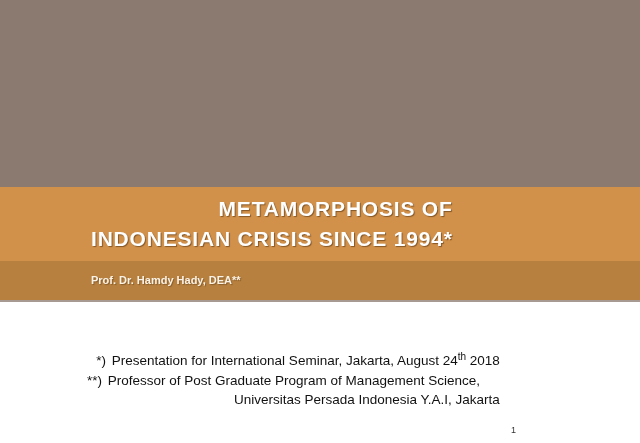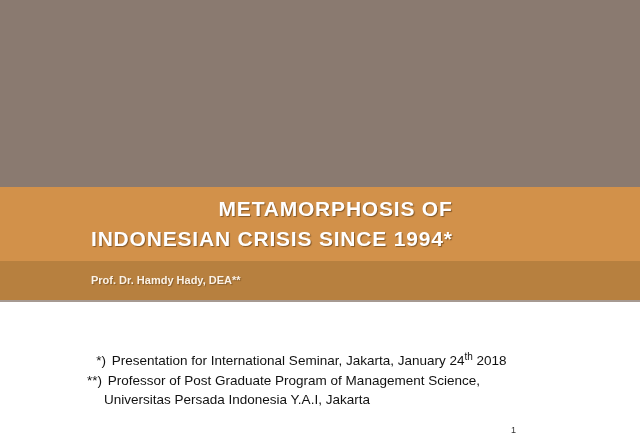--- a/index.html
+++ b/index.html
@@ -23,21 +23,21 @@
       position: absolute; left: 91px; top: 270px; margin: 0;
       color: #fbf2e6; font-weight: bold; font-size: 11px; line-height: 20px;
       text-shadow: 1px 1px 1px rgba(70,40,10,0.4);
     }
     .notes {
       position: absolute; left: 80px; top: 351px;
       color: #111111; font-size: 13.5px; line-height: 19.5px;
     }
     .note { white-space: nowrap; }
     .note .mark { display: inline-block; width: 22px; text-align: right; margin-right: 2px; }
-    .note.indent { padding-left: 24px; }
+    .note.indent { padding-left: 24px; text-align: right; }
     .note.first .mark { width: 26px; }
     sup { font-size: 10px; vertical-align: super; line-height: 0; }
     .page-num { position: absolute; left: 511px; top: 425px; font-size: 9px; color: #333333; }
   </style>
 </head>
 <body>
 
 <div class="top-band"></div>
 <div class="title-band"></div>
 <div class="subtitle-band"></div>
@@ -46,21 +46,21 @@
 <h1 class="title">
   <span>METAMORPHOSIS OF</span>
   <span>INDONESIAN CRISIS SINCE 1994*</span>
 </h1>
 
 <p class="subtitle">Prof. Dr. Hamdy Hady, DEA**</p>
 
 <div class="notes">
   <div class="note first">
     <span class="mark">*)</span>
-    <span>Presentation for International Seminar, Jakarta, January 24</span><sup>th</sup><span> 2018</span>
+    <span>Presentation for International Seminar, Jakarta, August 24</span><sup>th</sup><span> 2018</span>
   </div>
   <div class="note">
     <span class="mark">**)</span>
     <span>Professor of Post Graduate Program of Management Science,</span>
   </div>
   <div class="note indent">
     <span>Universitas Persada Indonesia Y.A.I, Jakarta</span>
   </div>
 </div>
 

